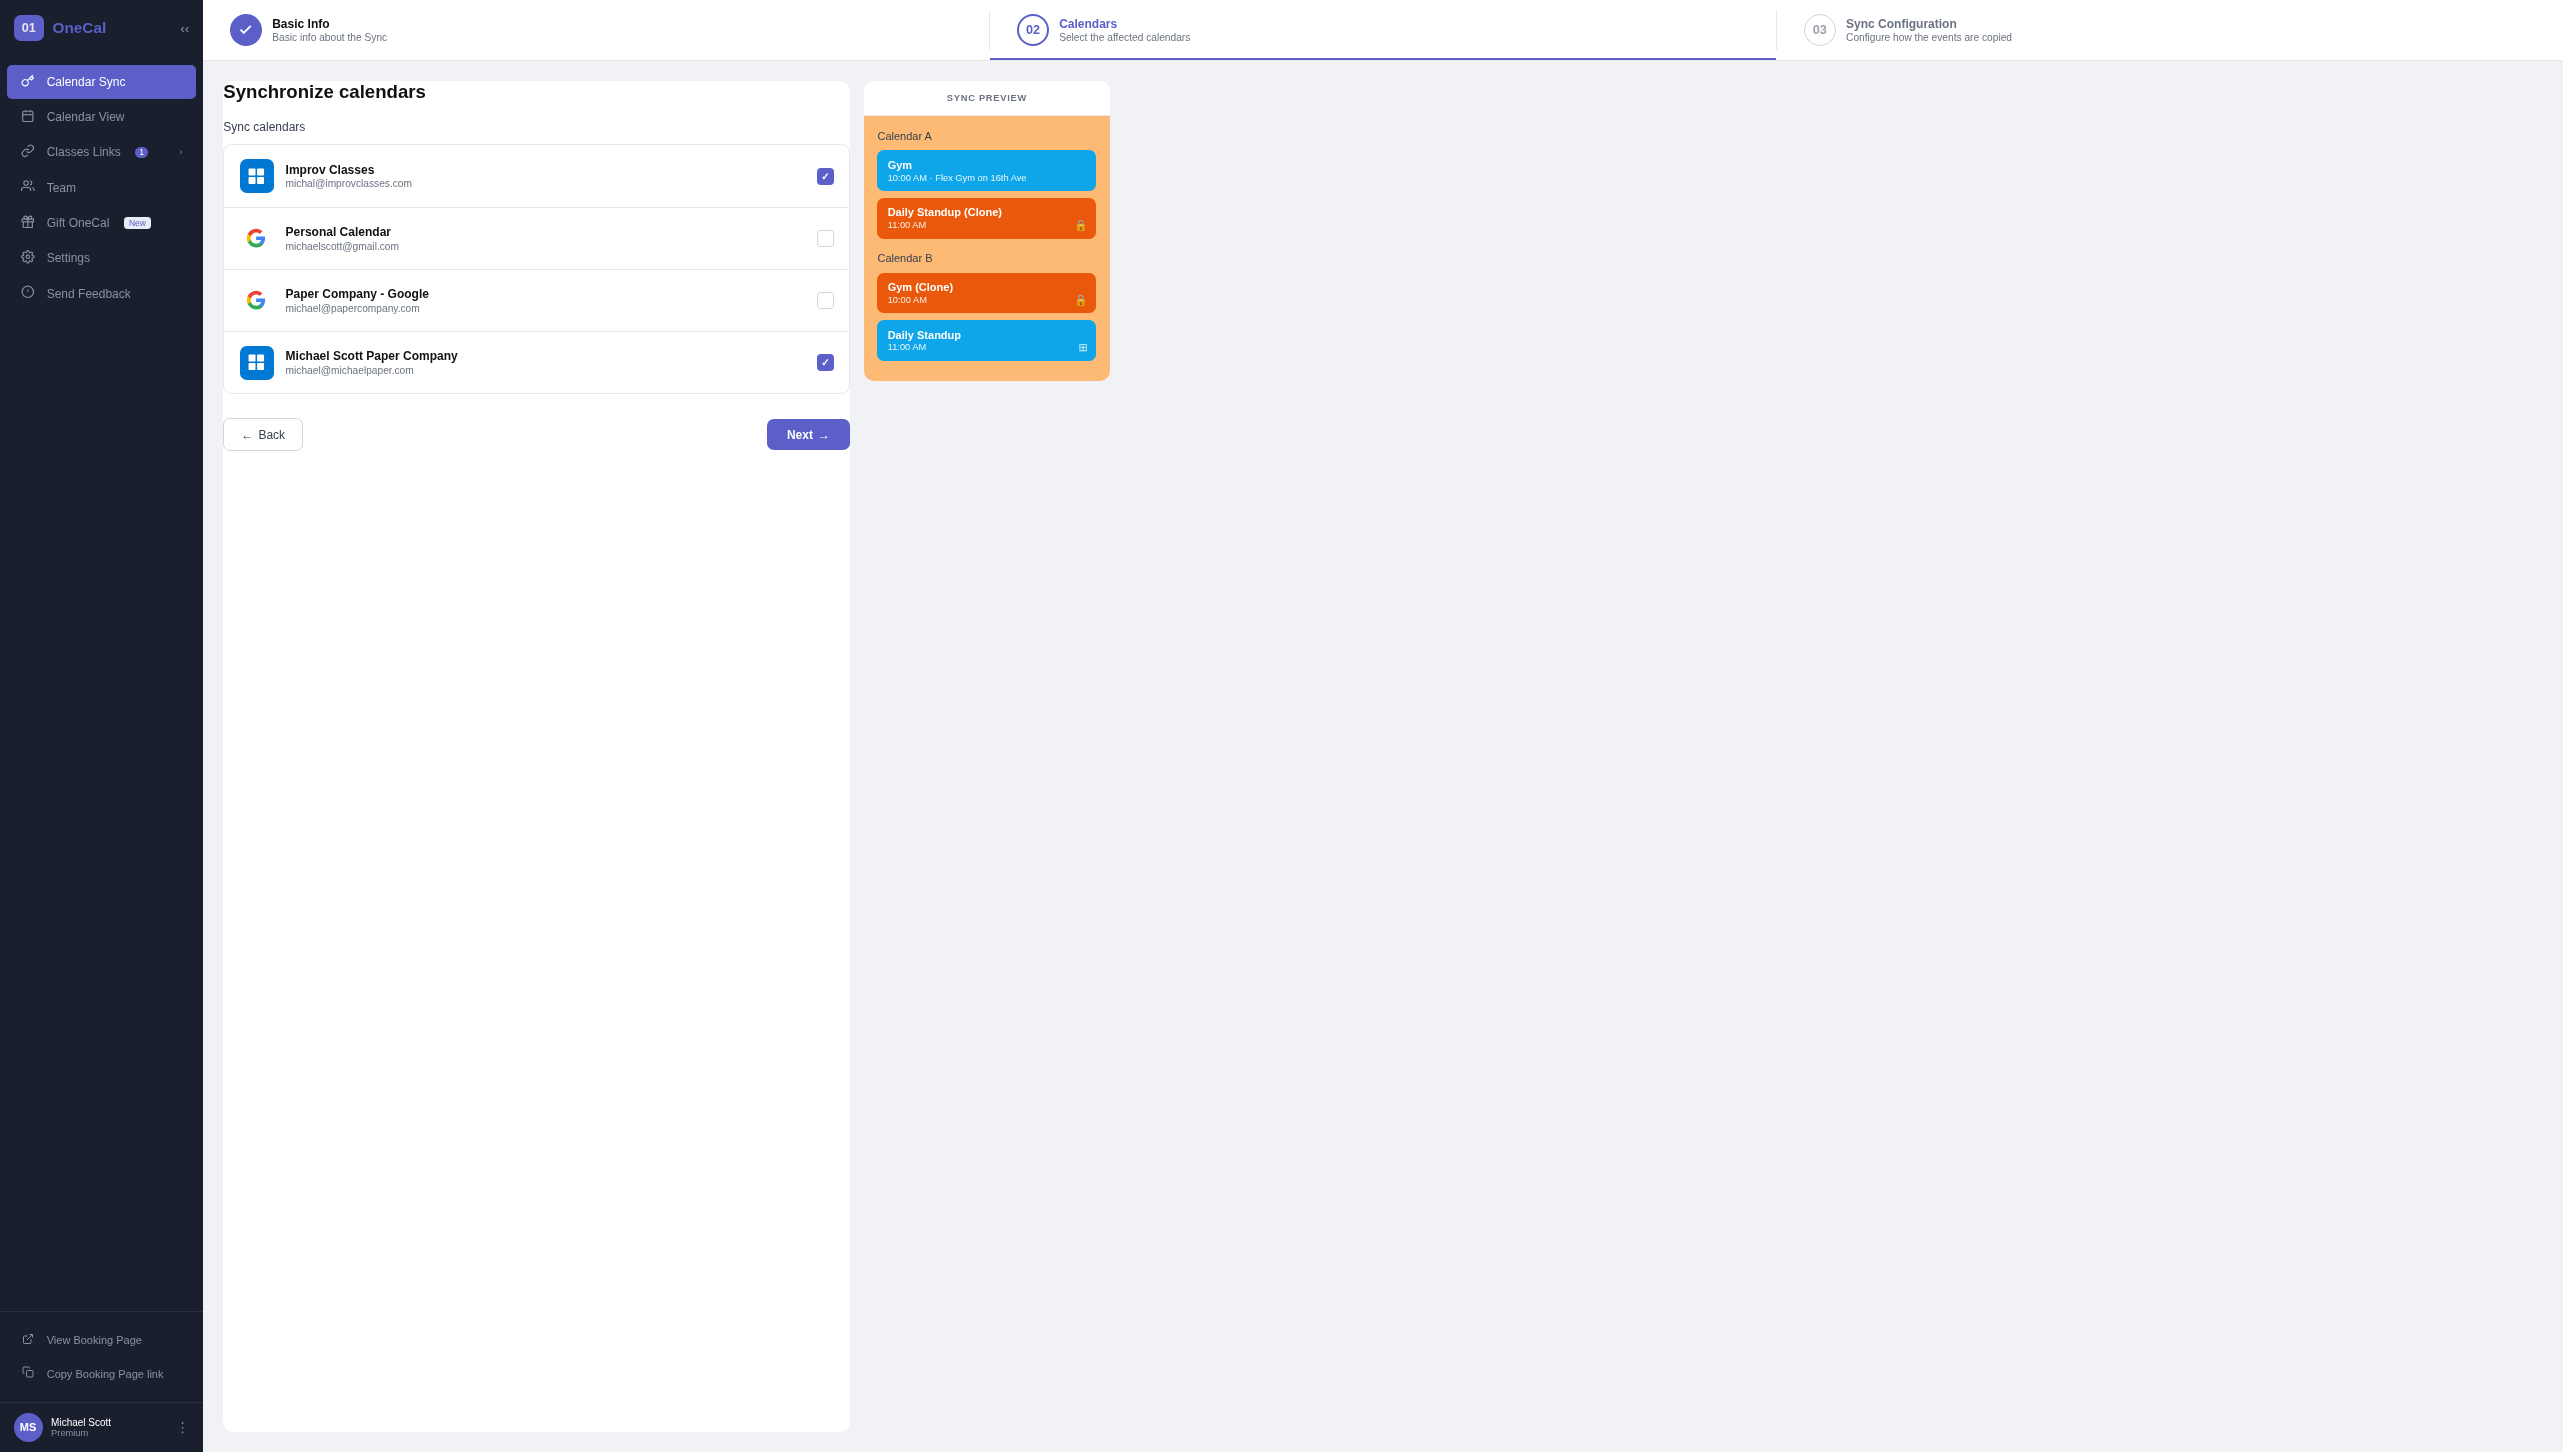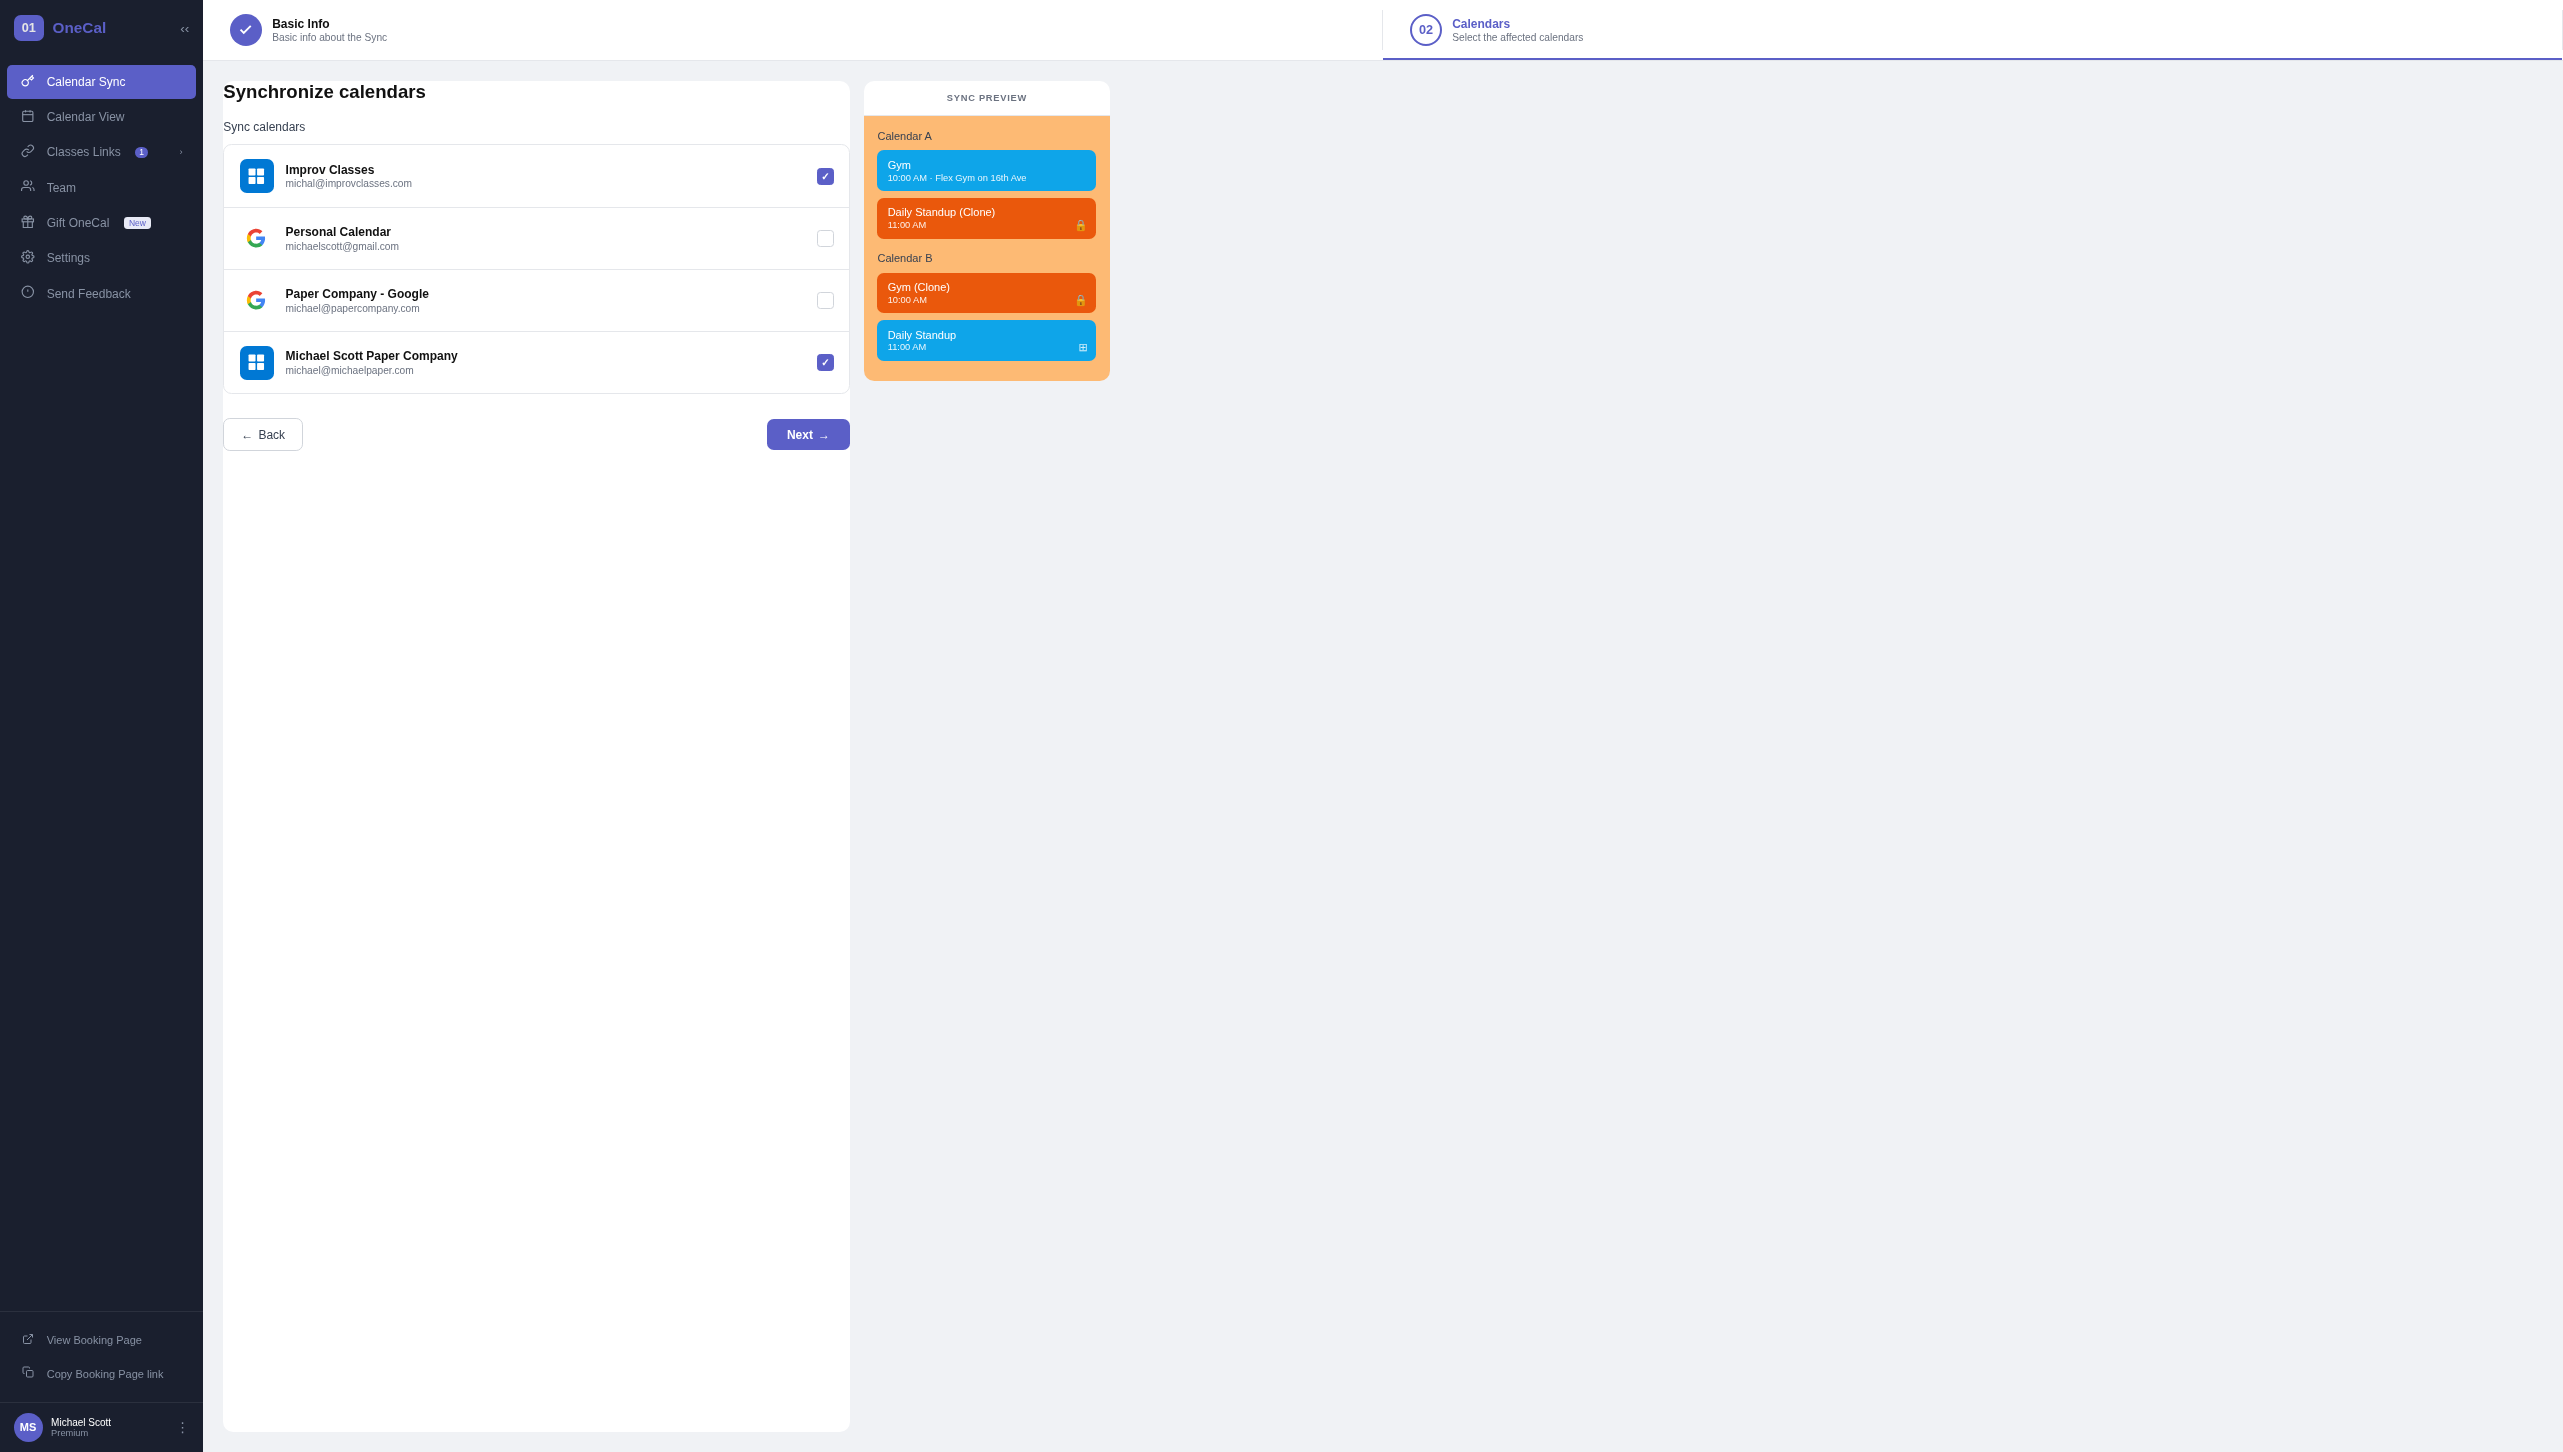--- a/index.html
+++ b/index.html
@@ -311,21 +311,21 @@
       margin-bottom: 8.5px;
     }
     .preview-event {
       border-radius: 6.8px;
       padding: 8.5px 10.2px;
       margin-bottom: 6.8px;
       position: relative;
     }
     .preview-event.blue { background: #0ea5e9; color: #fff; }
     .preview-event.orange { background: #ea580c; color: #fff; }
-    .event-name { font-size: 11px; font-weight: 400; }
+    .event-name { font-size: 11px; font-weight: 700; }
     .event-time { font-size: 9.3px; margin-top: 1.7px; opacity: 0.9; }
     .event-icon {
       position: absolute;
       right: 8.5px;
       bottom: 6.8px;
       font-size: 11px;
       opacity: 0.8;
     }
     .preview-section { margin-bottom: 13.6px; }
     .preview-section:last-child { margin-bottom: 0; }
@@ -502,20 +502,29 @@
         <span>02</span>
       </div>
       <div class="step-info">
         <div class="step-title active-title">Calendars</div>
         <div class="step-desc">Select the affected calendars</div>
       </div>
       <div class="step-underline"></div>
     </div>
     <div class="step-divider"></div>
 
+    <div class="step">
+      <div class="step-circle inactive">
+        <span>03</span>
+      </div>
+      <div class="step-info">
+        <div class="step-title inactive-title">Sync Configuration</div>
+        <div class="step-desc">Configure how the events are copied</div>
+      </div>
+    </div>
   </div>
 
   <div class="content-area">
 
     <div class="main-card">
       <h1 class="card-title">Synchronize calendars</h1>
 
       <div>
         <div class="section-label">Sync calendars</div>
         <div class="calendar-list">

